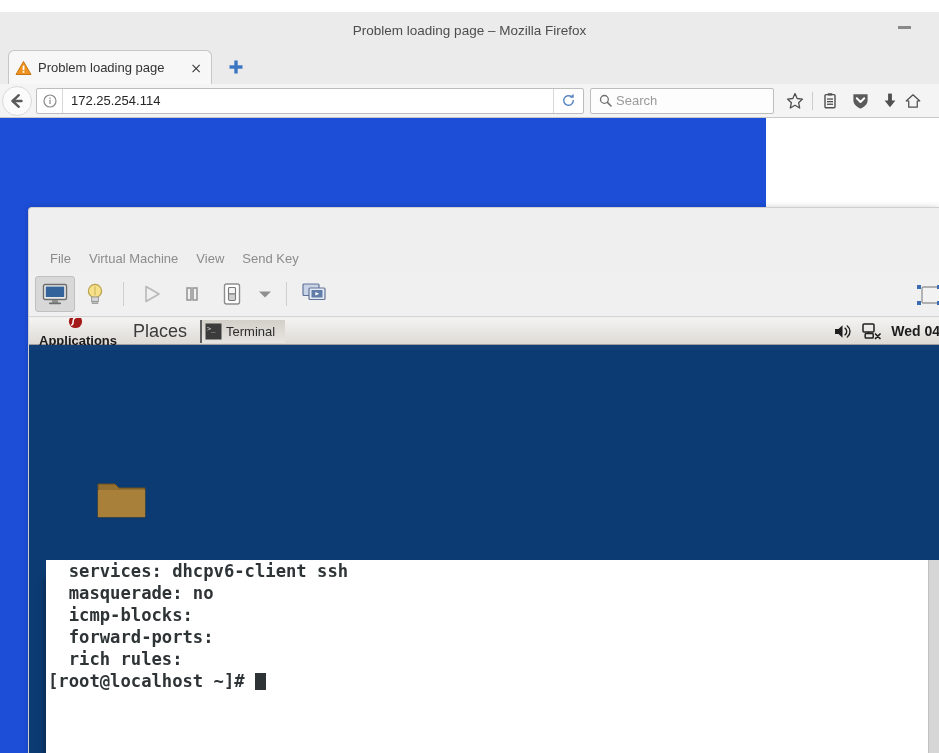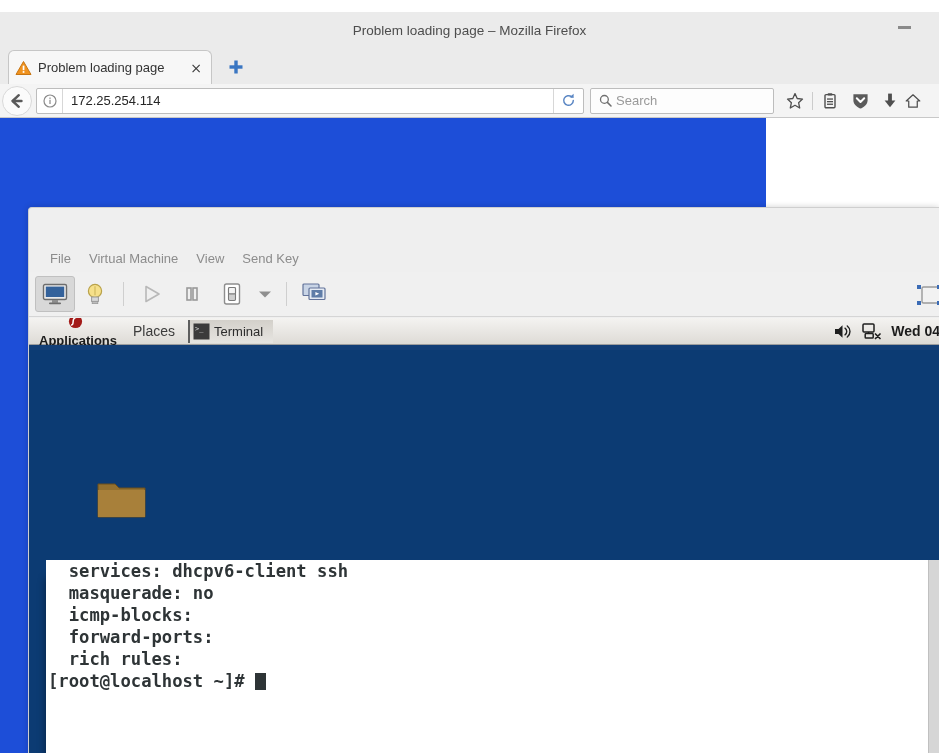--- a/index.html
+++ b/index.html
@@ -138,21 +138,21 @@
     background:#0c3b73; overflow:hidden;
   }
   .gnome-panel{
     position:absolute; left:0; top:0; width:911px; height:27px;
     background:linear-gradient(#f4f3f1,#dedbd6);
     border-bottom:1px solid #9e9e9e;
     display:flex; align-items:center;
   }
   .gp-apps{ display:flex; align-items:center; padding:0 7px 0 5px;flex-direction:column; }
   .gp-apps-label{ font-size:13px; color:#1b1b1b; font-weight:bold; margin-left:5px; }
-  .gp-places{ font-size:14px; color:#3c3c3c; padding:0 9px; }
+  .gp-places{ font-size:18px; color:#3c3c3c; padding:0 9px; }
   .gp-winbtn{
     display:flex; align-items:center; height:23px; margin-left:4px; padding-right:10px;
     background:linear-gradient(#d3d0ca,#e7e5e1);
     border-left:2px solid #5e5e5e;
   }
   .gp-winbtn-label{ font-size:13px; color:#2d2d2d; margin-left:4px; }
   .gp-right{ margin-left:auto; display:flex; align-items:center; padding-right:0px; gap:10px; }
   .gp-clock{ font-size:14px; color:#1b1b1b; font-weight:bold; white-space:nowrap; }
 
   .panel-shadow{

